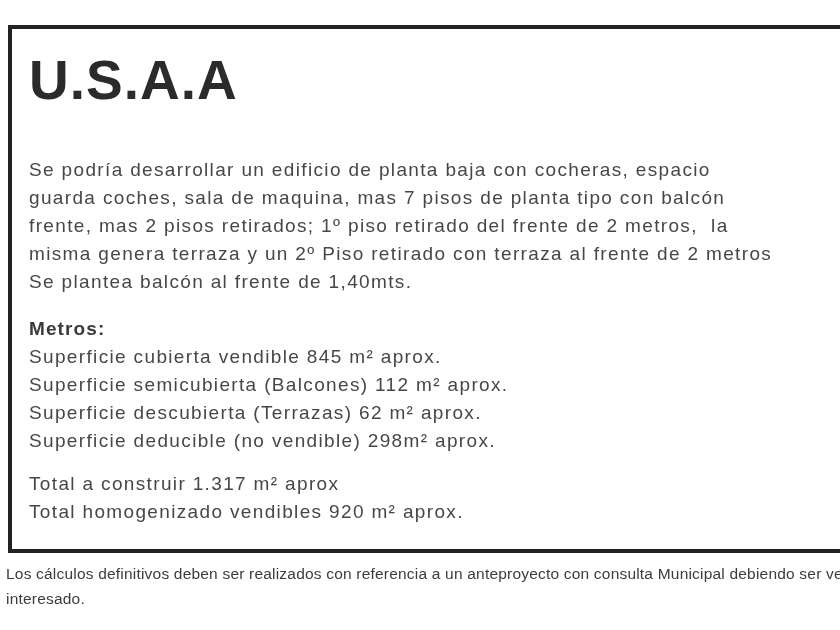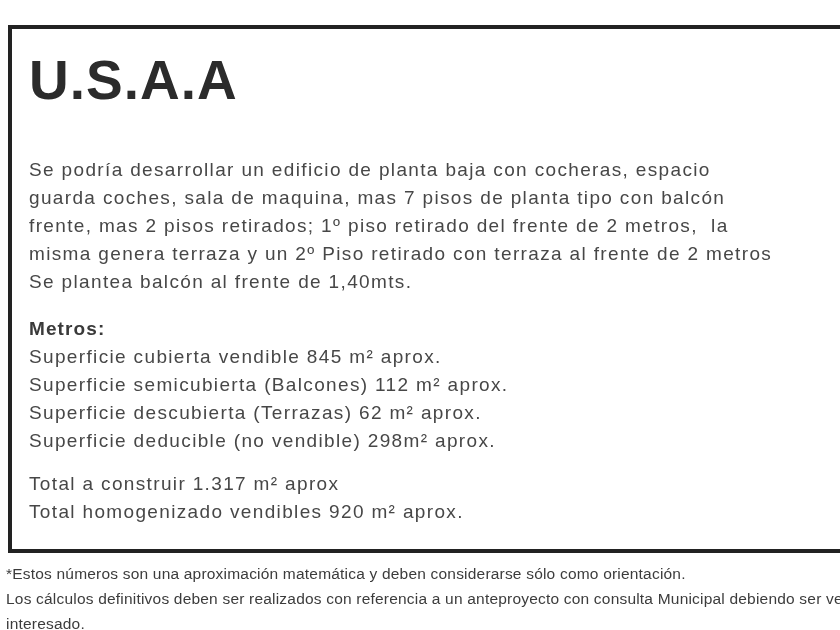--- a/index.html
+++ b/index.html
@@ -90,16 +90,15 @@
     <div class="item">Superficie deducible (no vendible) 298m² aprox.</div>
   </div>
 
   <div class="totals">
     <div class="item">Total a construir 1.317 m² aprox</div>
     <div class="item">Total homogenizado vendibles 920 m² aprox.</div>
   </div>
 </div>
 
 <div class="footnote">
-  <div class="fline">*Estos números son una aproximación matemática y deben considerarse sólo como orientación.</div>
   <div class="fline">Los cálculos definitivos deben ser realizados con referencia a un anteproyecto con consulta Municipal debiendo ser verificado por</div>
   <div class="fline">interesado.</div>
 </div>
 
 </body></html>

